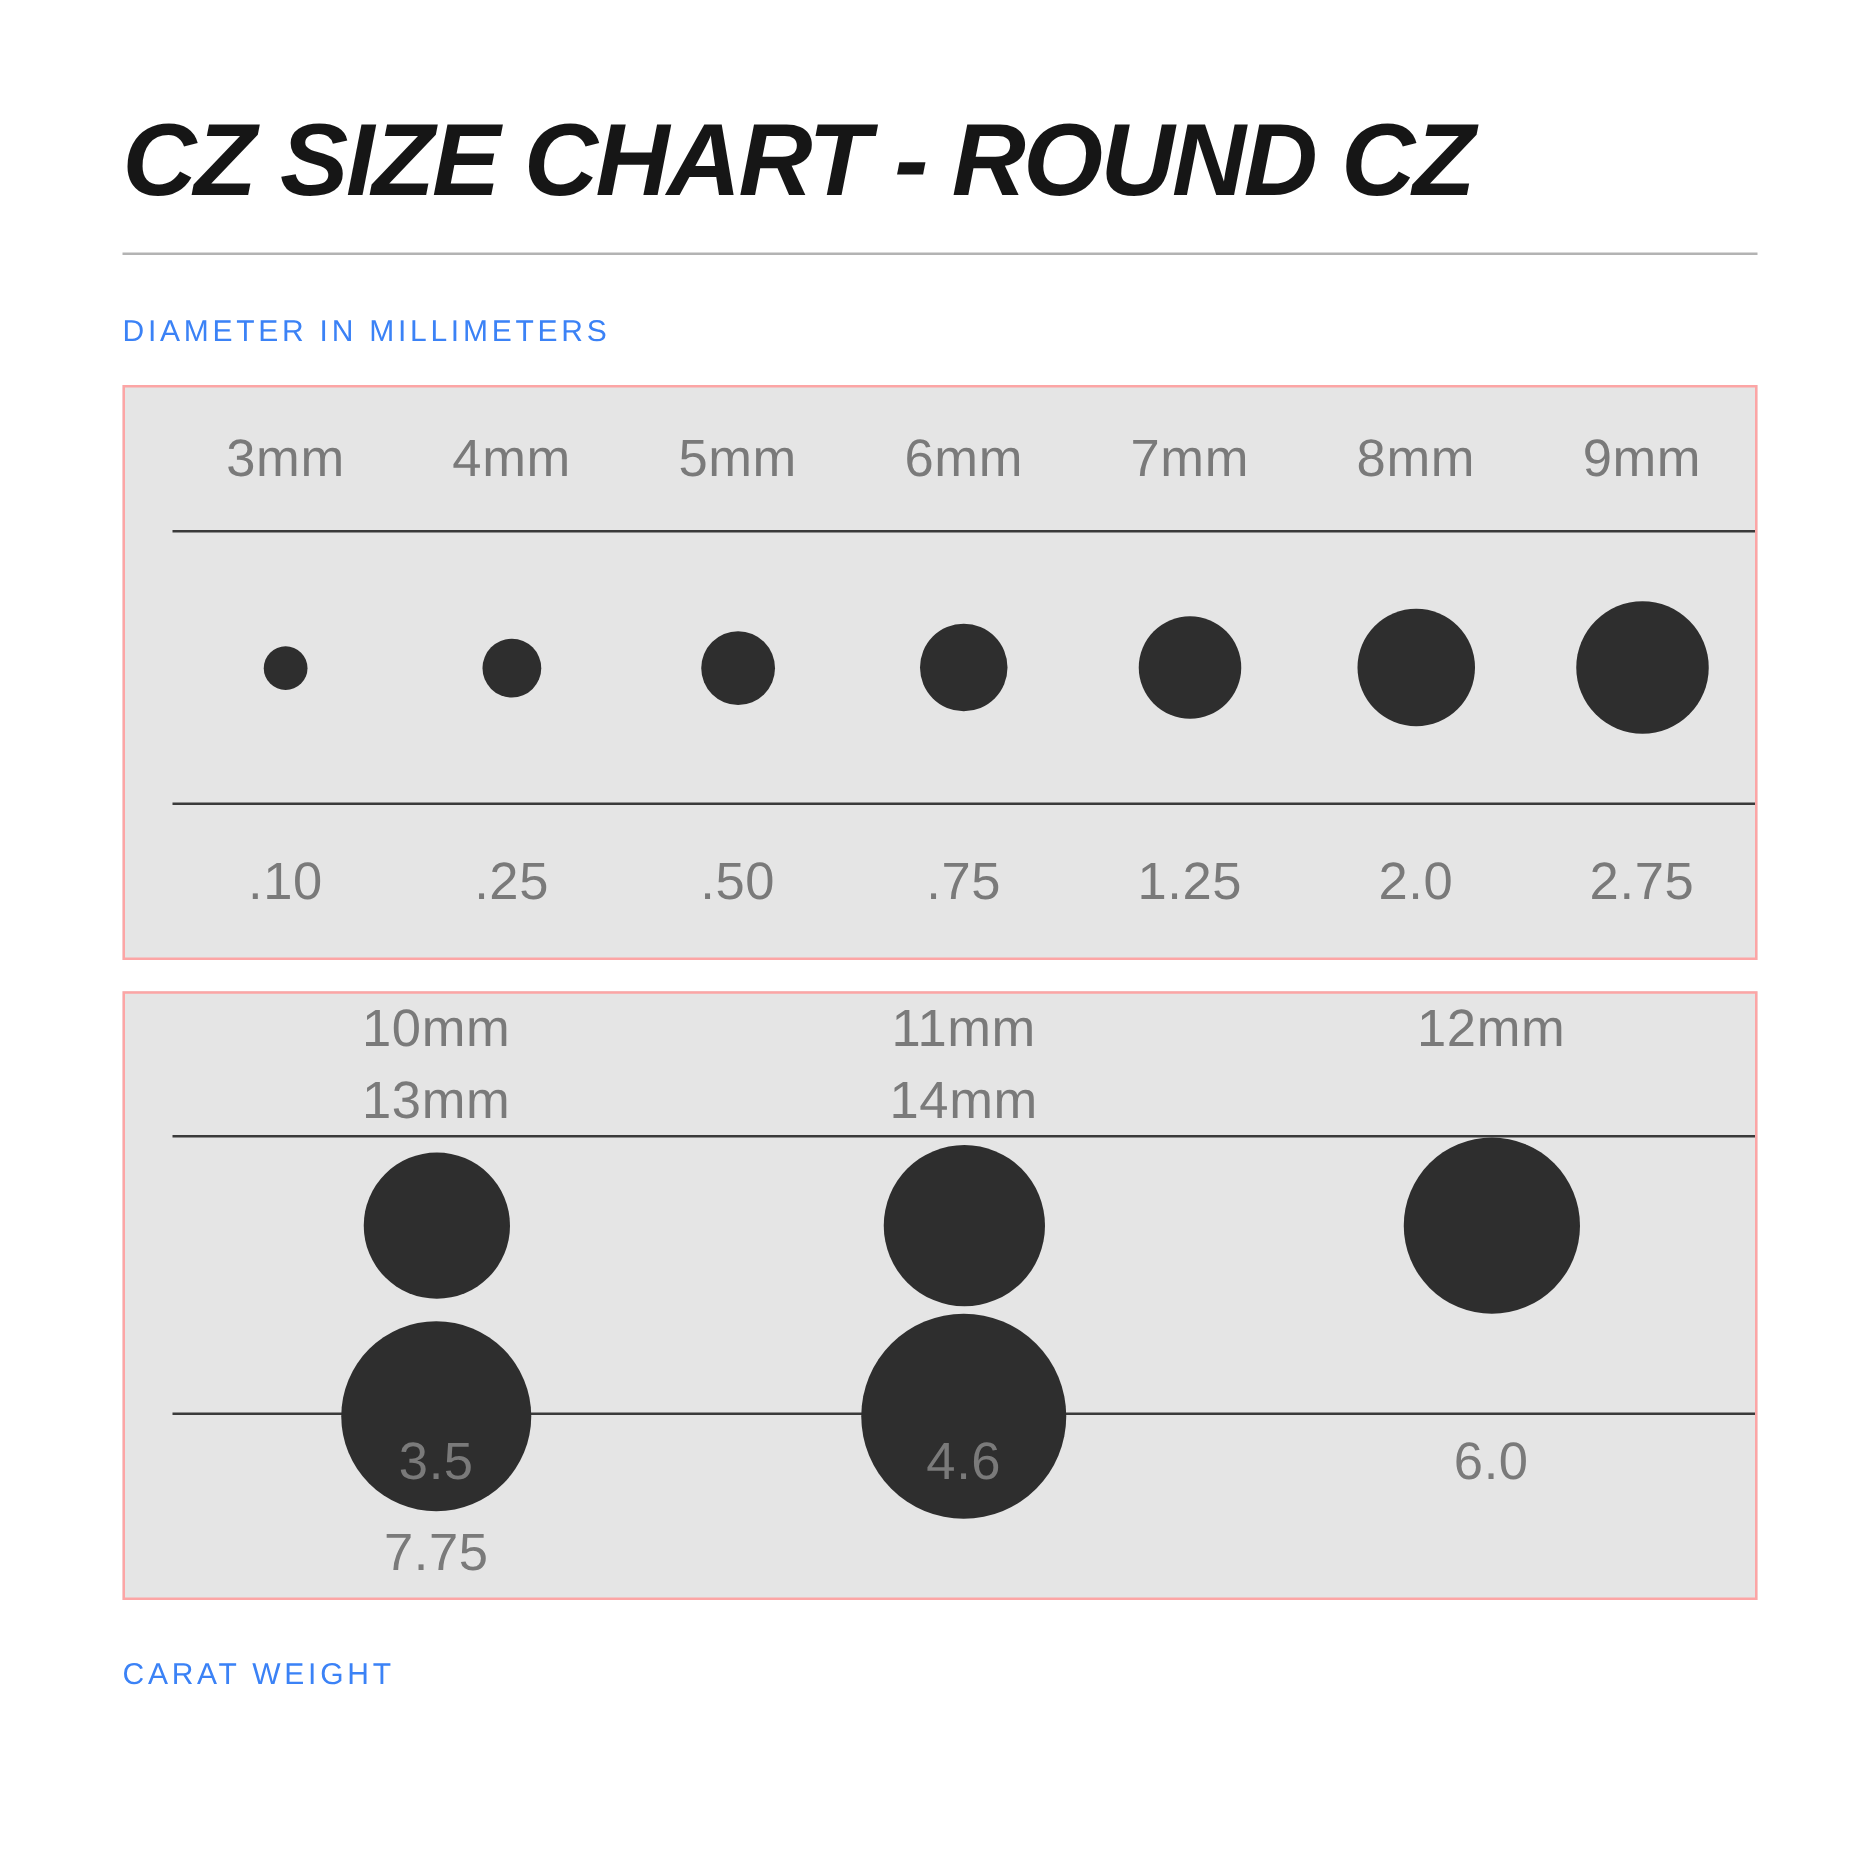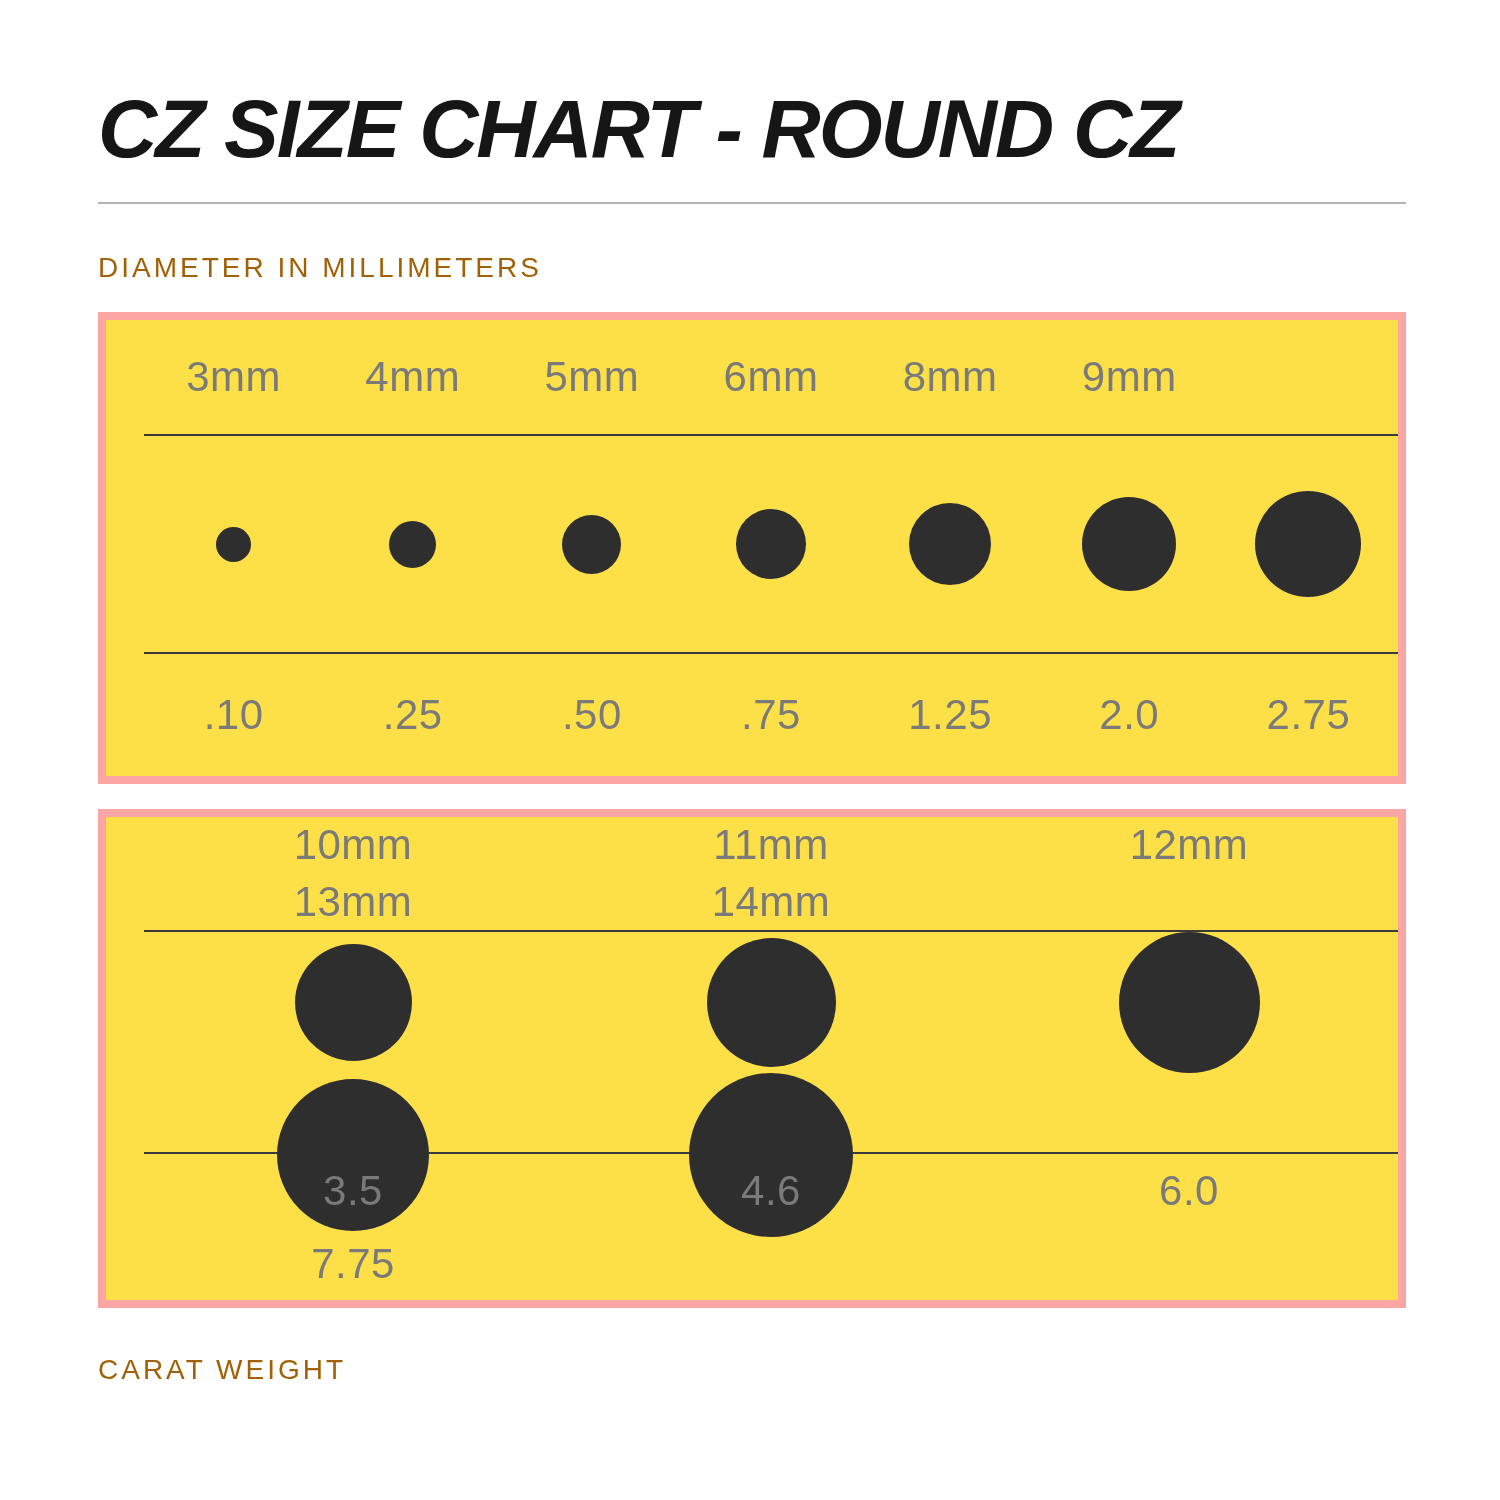--- a/index.html
+++ b/index.html
@@ -32,31 +32,31 @@
     font-style: italic;
   }
   .title-divider {
     margin-top: 32px;
     height: 0;
     border-top: 2px solid #b3b3b3;
     width: 100%;
   }
   .section-label {
     margin-top: 48px;
-    font-size: 28px;
+    font-size: 24px;
     font-weight: 400;
     letter-spacing: 3px;
-    color: #a16207;
+    color: #3b82f6;
   }
   .size-table {
     margin-top: 28px;
-    border: 8px solid #fca5a5;
+    border: 2px solid #fca5a5;
     width: 100%;
     box-sizing: border-box;
-    background: #fde047;
+    background: #e5e5e5;
     padding-left: 38px;
   }
   .size-table + .size-table {
     margin-top: 25px;
   }
   .trow {
     display: grid;
     box-sizing: border-box;
   }
   .cols7 { grid-template-columns: repeat(7, 1fr); }
@@ -98,20 +98,21 @@
     <div class="title-divider"></div>
 
     <div class="section-label">DIAMETER IN MILLIMETERS</div>
 
     <div class="size-table t1">
       <div class="trow cols7 header-row">
         <div class="cell mm-label">3mm</div>
         <div class="cell mm-label">4mm</div>
         <div class="cell mm-label">5mm</div>
         <div class="cell mm-label">6mm</div>
+        <div class="cell mm-label">7mm</div>
         <div class="cell mm-label">8mm</div>
         <div class="cell mm-label">9mm</div>
       </div>
       <div class="trow cols7 circle-row">
         <div class="cell">
             <span class="stone" style="width: 35px; height: 35px;"></span>
           </div>
         <div class="cell">
             <span class="stone" style="width: 47px; height: 47px;"></span>
           </div>

